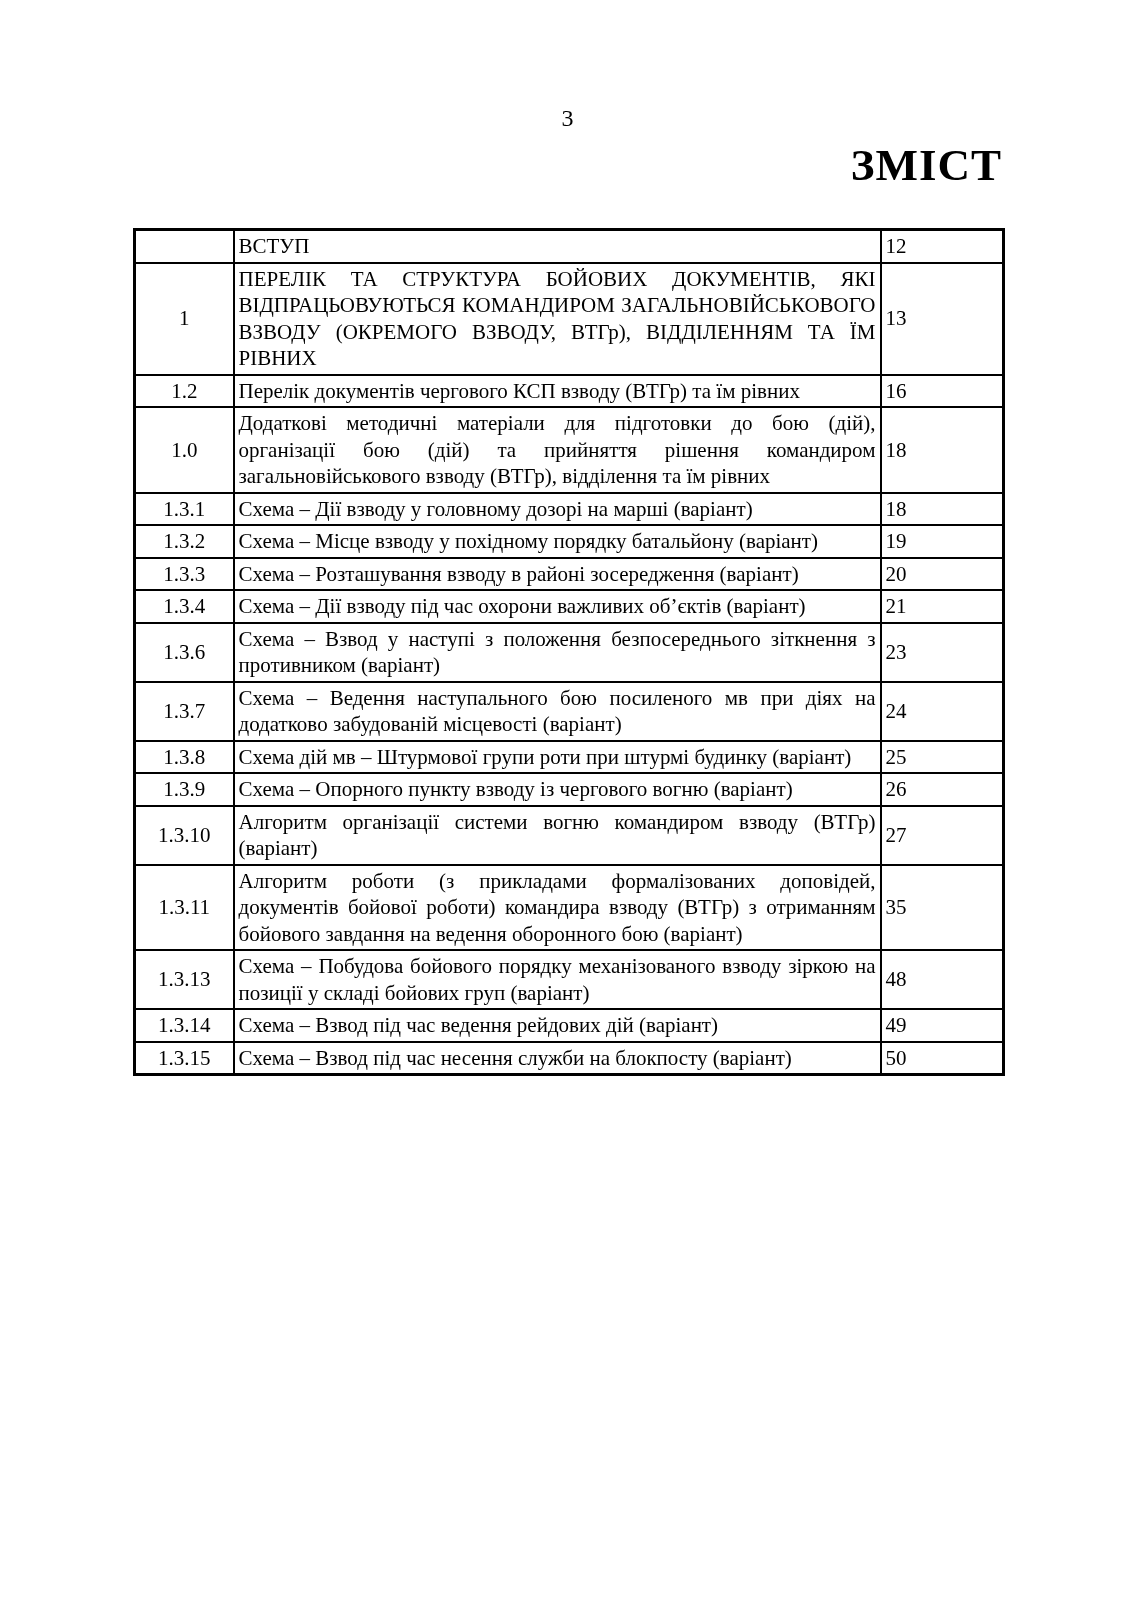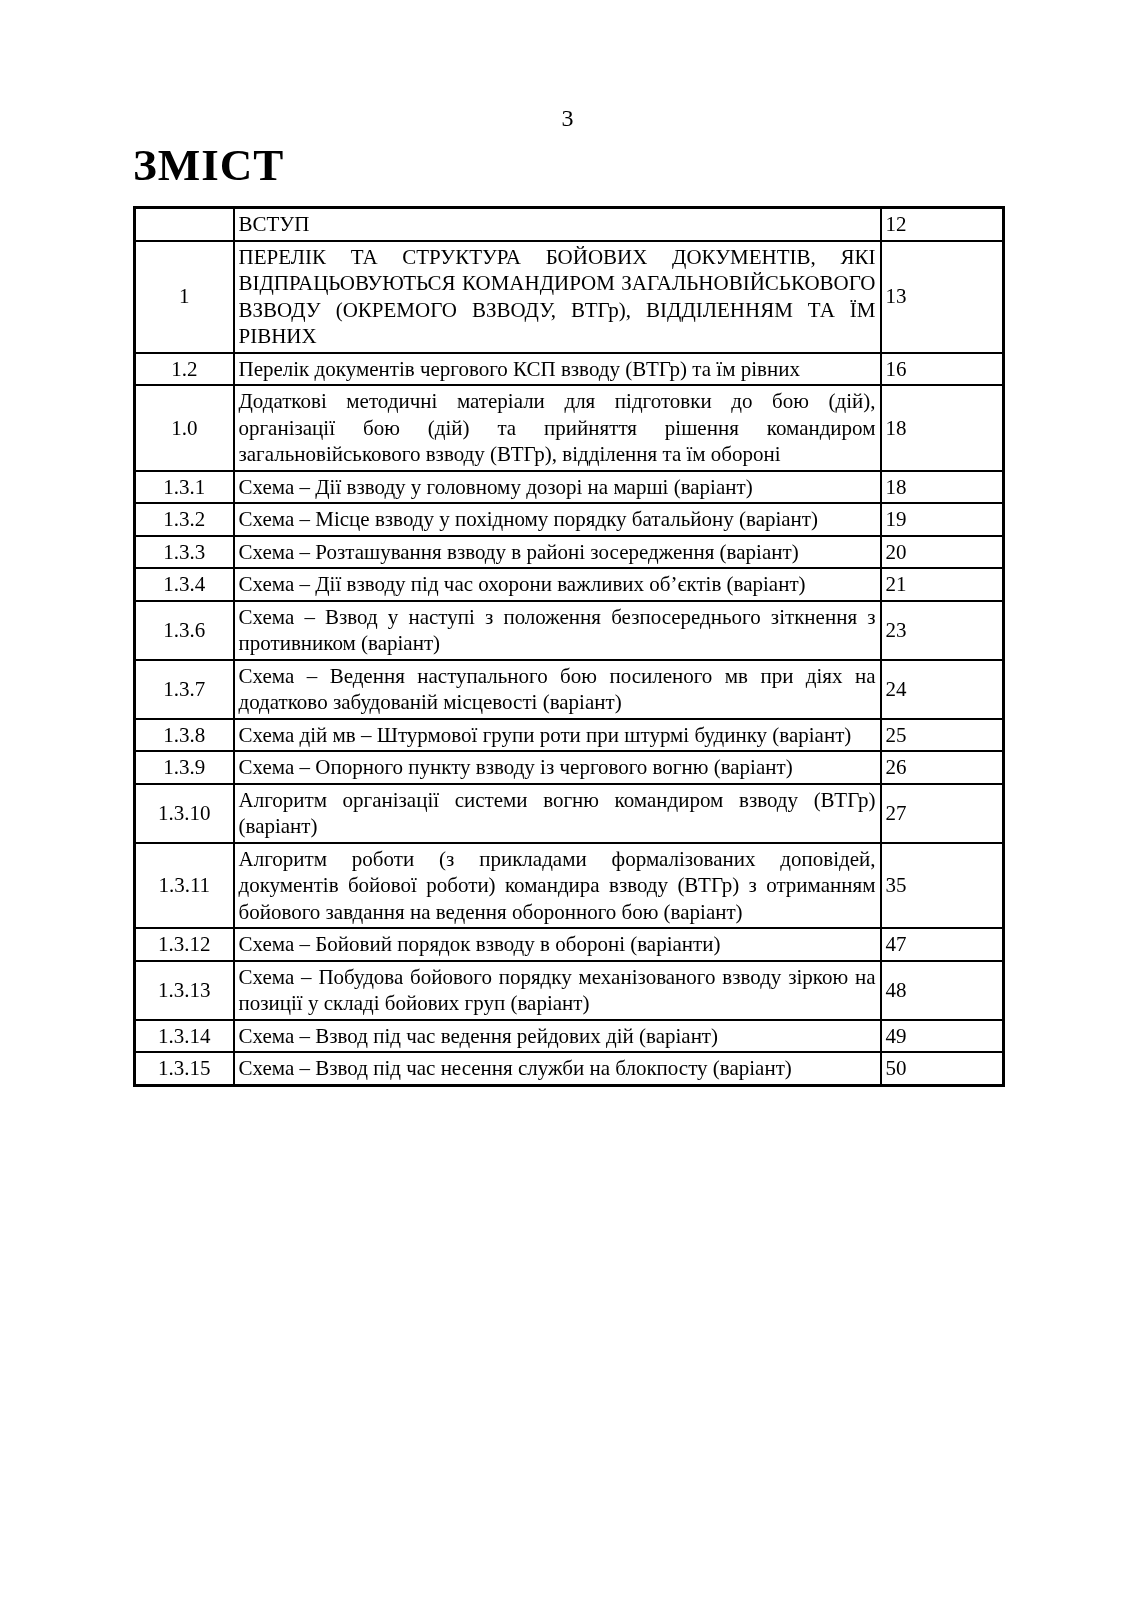--- a/index.html
+++ b/index.html
@@ -23,31 +23,31 @@
     padding-top: 104px;
     width: 869px;
     margin-left: 133px;
     text-align: center;
     font-size: 24px;
     line-height: 28px;
   }
   .doc-title {
     width: 869px;
     margin: 8px 0 16px 133px;
-    text-align: left;
+    text-align: right;
     font-size: 45px;
     font-weight: bold;
     line-height: 50px;
     letter-spacing: 1px;
   }
   table.toc-table {
     border-collapse: collapse;
     table-layout: fixed;
     width: 869px;
-    margin: 16px 0 0 133px;
+    margin: 38px 0 0 133px;
     border: 3px solid #000;
   }
   table.toc-table td {
     border: 2px solid #000;
     font-size: 21px;
     line-height: 26.5px;
     padding: 2px 4px;
     vertical-align: middle;
     overflow: hidden;
   }
@@ -91,21 +91,21 @@
 
 
   <tr>
     <td class="num-cell">1.2</td>
     <td class="title-cell">Перелік документів чергового КСП взводу (ВТГр) та їм рівних</td>
     <td class="page-cell">16</td>
   </tr>
 
   <tr>
     <td class="num-cell">1.0</td>
-    <td class="title-cell">Додаткові методичні матеріали для підготовки до бою (дій), організації бою (дій) та прийняття рішення командиром загальновійськового взводу (ВТГр), відділення та їм обороні</td>
+    <td class="title-cell">Додаткові методичні матеріали для підготовки до бою (дій), організації бою (дій) та прийняття рішення командиром загальновійськового взводу (ВТГр), відділення та їм рівних</td>
     <td class="page-cell">18</td>
   </tr>
 
   <tr>
     <td class="num-cell">1.3.1</td>
     <td class="title-cell">Схема – Дії взводу у головному дозорі на марші (варіант)</td>
     <td class="page-cell">18</td>
   </tr>
 
   <tr>
@@ -157,25 +157,20 @@
     <td class="title-cell">Алгоритм організації системи вогню командиром взводу (ВТГр) (варіант)</td>
     <td class="page-cell">27</td>
   </tr>
 
   <tr>
     <td class="num-cell">1.3.11</td>
     <td class="title-cell">Алгоритм роботи (з прикладами формалізованих доповідей, документів бойової роботи) командира взводу (ВТГр) з отриманням бойового завдання на ведення оборонного бою (варіант)</td>
     <td class="page-cell">35</td>
   </tr>
 
-  <tr>
-    <td class="num-cell">1.3.12</td>
-    <td class="title-cell">Схема – Бойовий порядок взводу в обороні (варіанти)</td>
-    <td class="page-cell">47</td>
-  </tr>
 
   <tr>
     <td class="num-cell">1.3.13</td>
     <td class="title-cell">Схема – Побудова бойового порядку механізованого взводу зіркою на позиції у складі бойових груп (варіант)</td>
     <td class="page-cell">48</td>
   </tr>
 
   <tr>
     <td class="num-cell">1.3.14</td>
     <td class="title-cell">Схема – Взвод під час ведення рейдових дій (варіант)</td>

